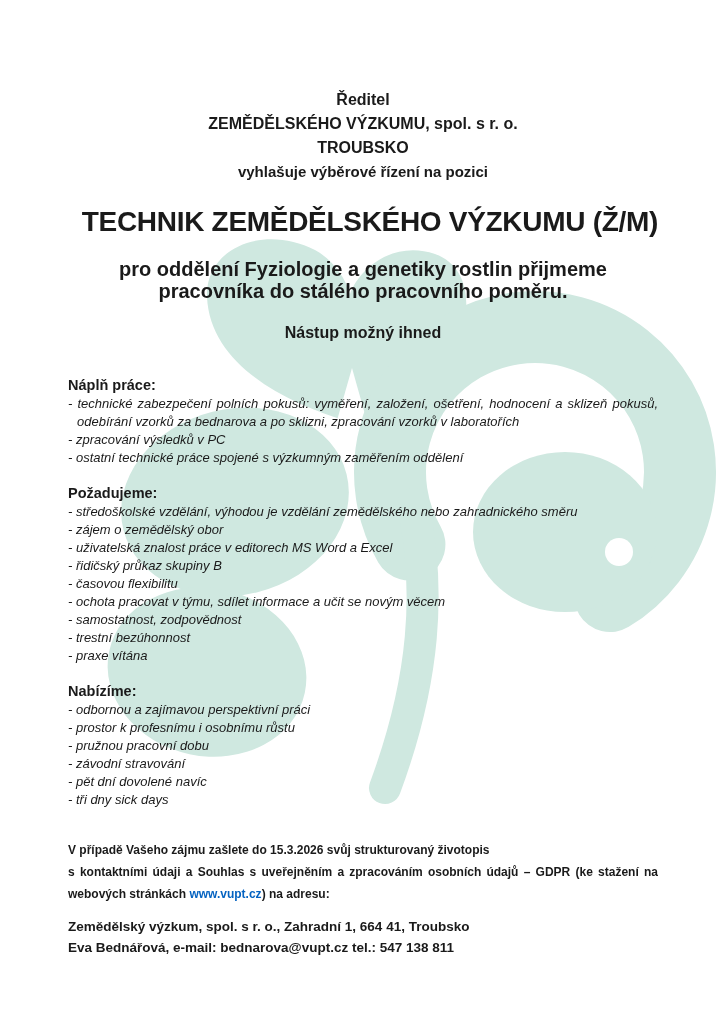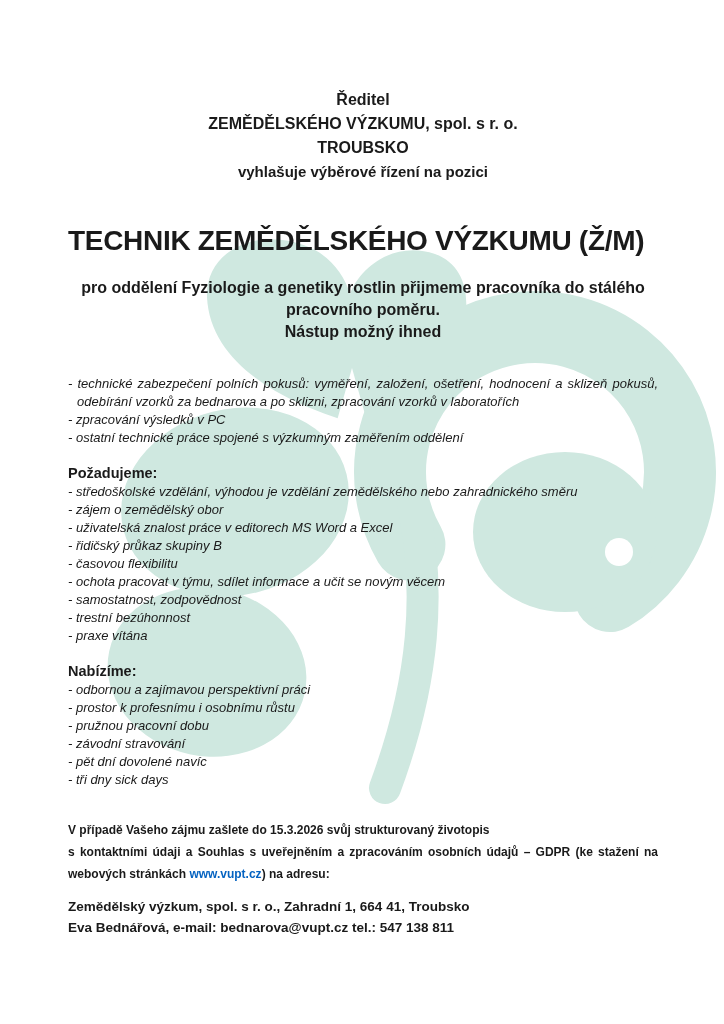--- a/index.html
+++ b/index.html
@@ -24,29 +24,29 @@
     z-index: 0;
     pointer-events: none;
   }
   .content { position: relative; z-index: 1; }
 
   .hdr-line { font-size: 16px; line-height: 24px; font-weight: 700; text-align: center; }
   .hdr-sub  { font-size: 15px; line-height: 24px; font-weight: 700; text-align: center; }
 
   .title {
     font-size: 28px; line-height: 40px; font-weight: 700;
-    text-align: left; margin-top: 37px; letter-spacing: -0.3px;
+    text-align: right; margin-top: 18px; letter-spacing: -0.3px;
   }
   .subtitle {
-    font-size: 16px; line-height: 22px; font-weight: 700;
+    font-size: 20px; line-height: 22px; font-weight: 700;
     text-align: center; max-width: 610px; margin: 16px auto 0;
   }
   .start-note {
     font-size: 16px; line-height: 22px; font-weight: 700;
-    text-align: center; 
+    text-align: center; margin-top: 20px;
   }
 
   .sec { margin-top: 17px; }
   .sec.first { margin-top: 32px; }
   .sec-h { font-size: 14.5px; font-weight: 700; line-height: 19px; }
   .item {
     font-size: 13px; font-style: italic; line-height: 18px;
     padding-left: 9px; text-indent: -9px;
   }
   .justify { text-align: justify; }
@@ -88,20 +88,21 @@
     <div class="hdr-line">TROUBSKO</div>
     <div class="hdr-sub">vyhlašuje výběrové řízení na pozici</div>
 
     <div class="title">TECHNIK ZEMĚDĚLSKÉHO VÝZKUMU (Ž/M)</div>
 
     <div class="subtitle">pro oddělení Fyziologie a genetiky rostlin přijmeme pracovníka do stálého pracovního poměru.</div>
 
     <div class="start-note">Nástup možný ihned</div>
 
     <div class="sec first">
+      <div class="sec-h">Náplň práce:</div>
       <div class="item justify">- technické zabezpečení polních pokusů: vyměření, založení, ošetření, hodnocení a sklizeň pokusů, odebírání vzorků za bednarova a po sklizni, zpracování vzorků v laboratořích</div>
       <div class="item">- zpracování výsledků v PC</div>
       <div class="item">- ostatní technické práce spojené s výzkumným zaměřením oddělení</div>
     </div>
 
     <div class="sec">
       <div class="sec-h">Požadujeme:</div>
       <div class="item">- středoškolské vzdělání, výhodou je vzdělání zemědělského nebo zahradnického směru</div>
       <div class="item">- zájem o zemědělský obor</div>
       <div class="item">- uživatelská znalost práce v editorech MS Word a Excel</div>

